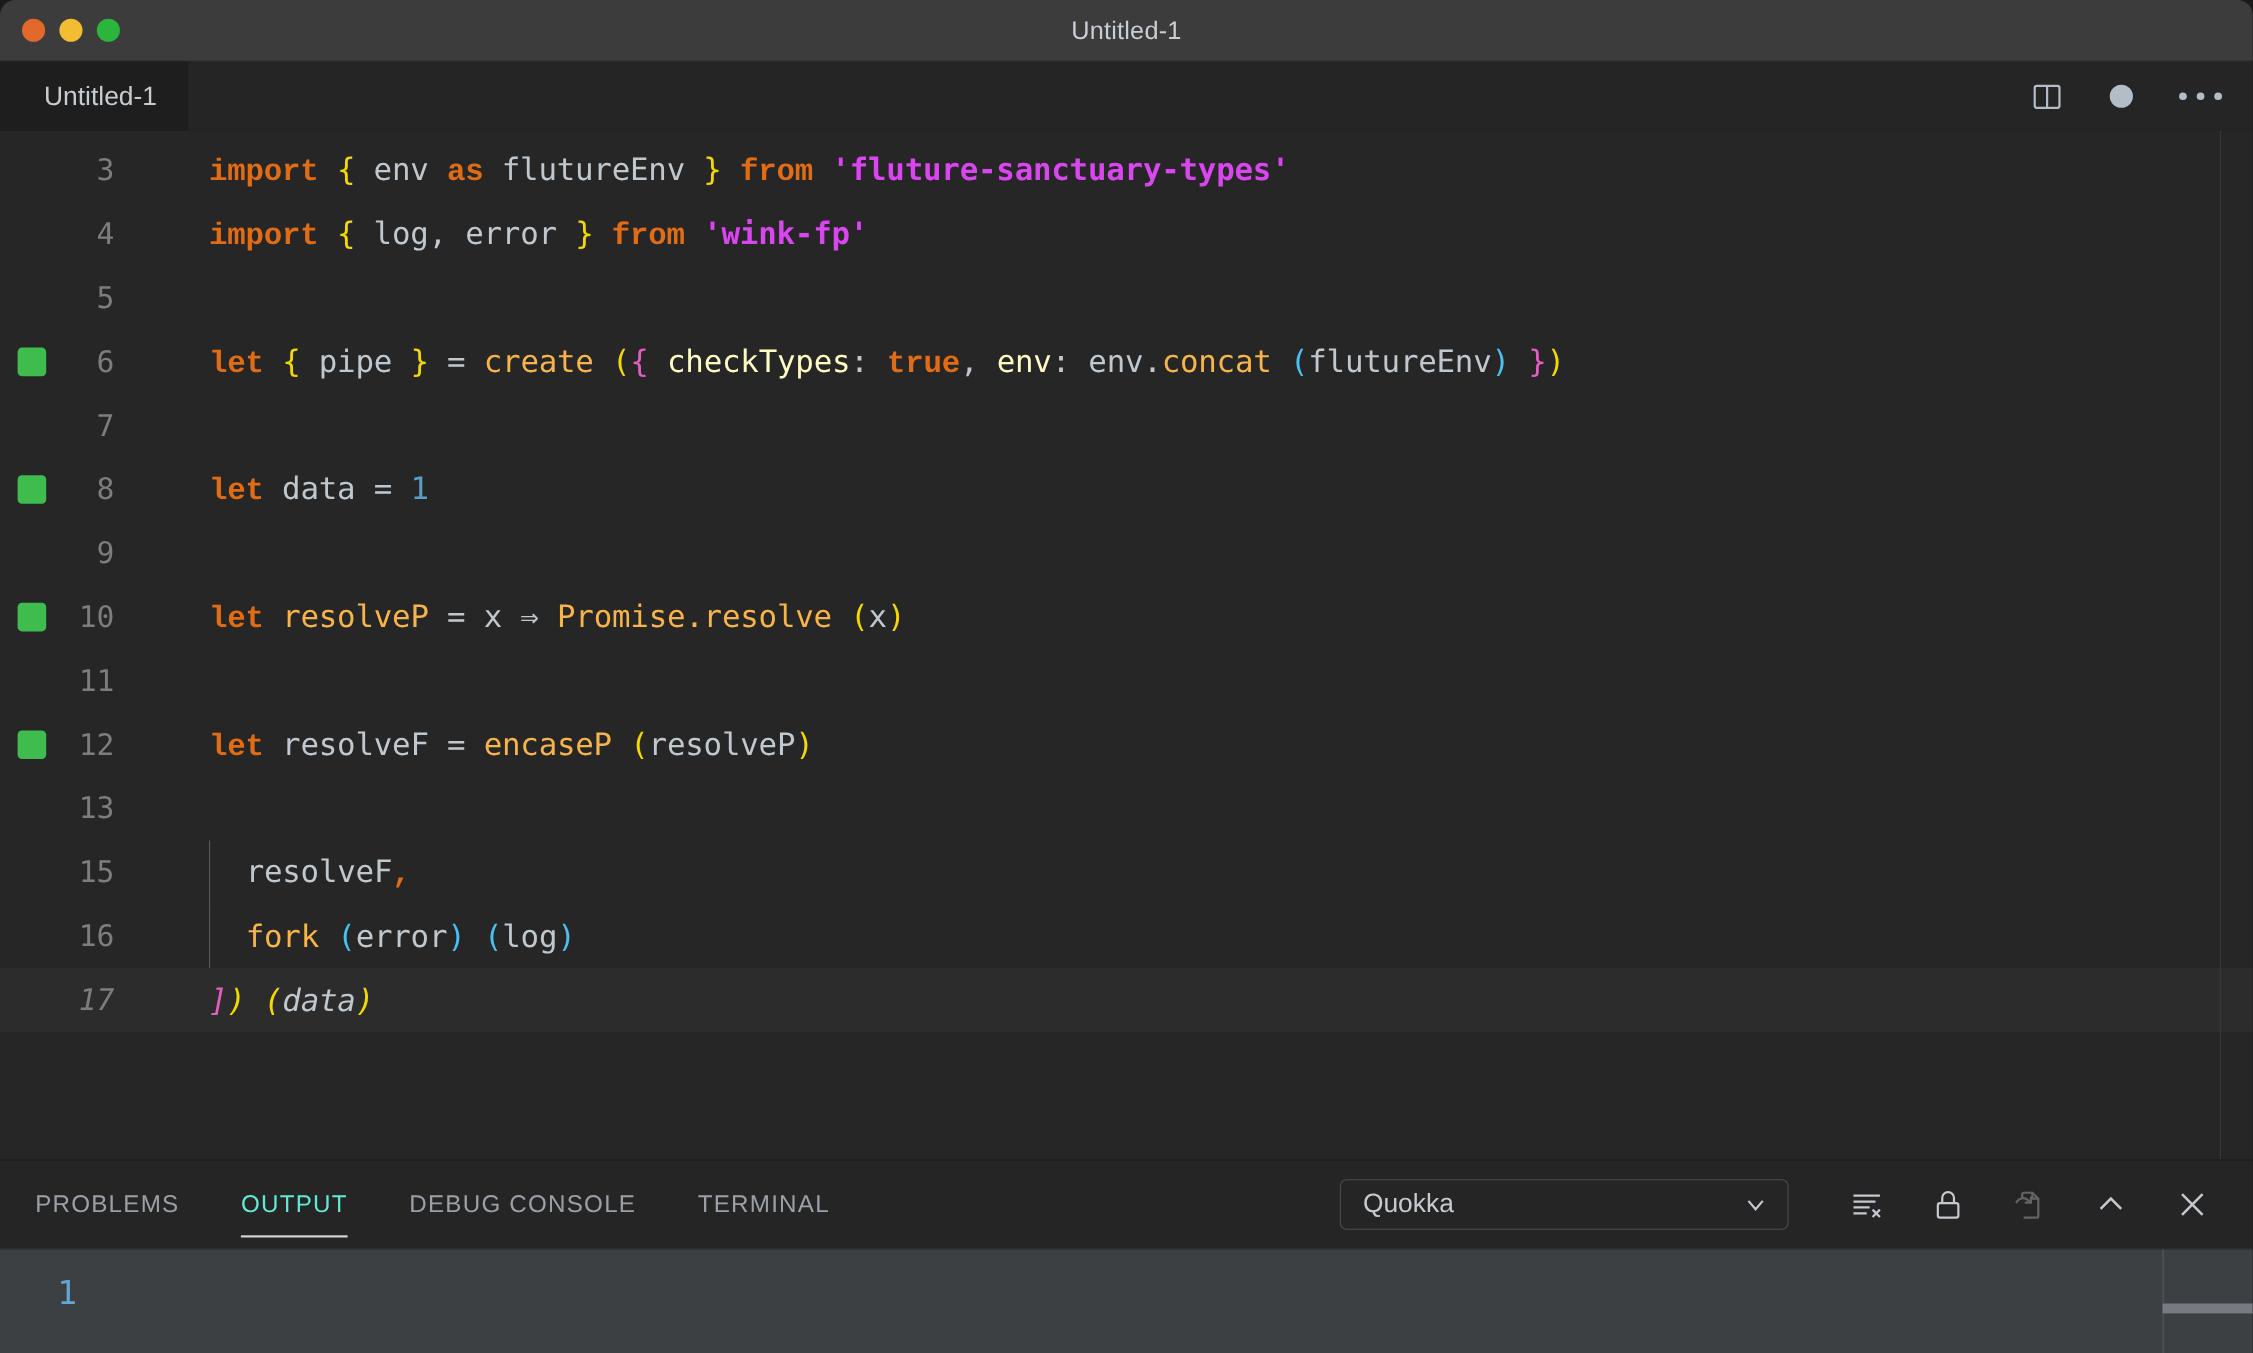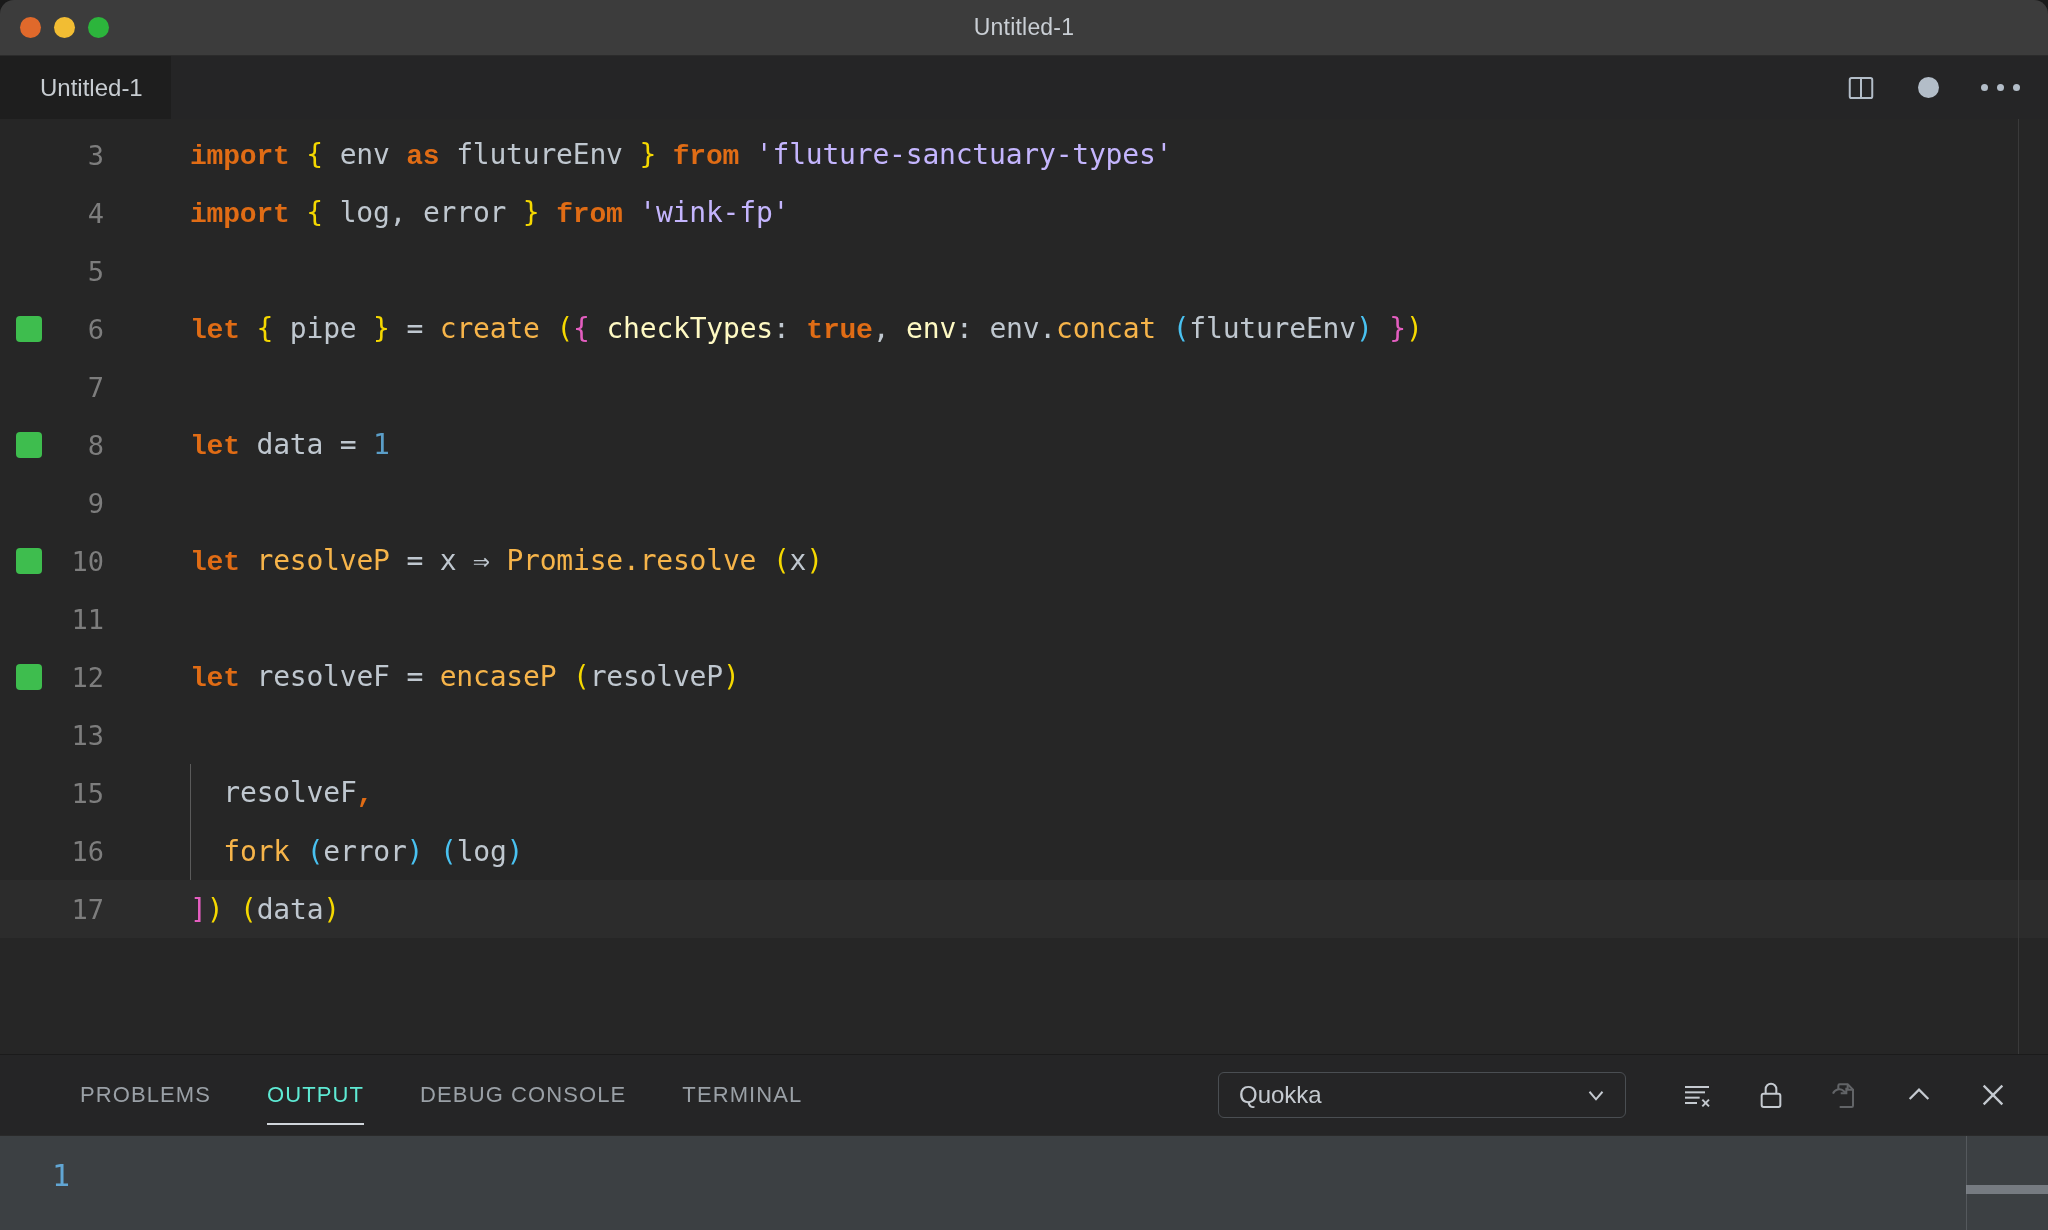--- a/index.html
+++ b/index.html
@@ -102,21 +102,21 @@
     font-family: "DejaVu Sans Mono", monospace;
   }
   .code-rows { padding-top: 7px; }
   .row {
     height: 58px;
     display: flex;
     align-items: center;
     position: relative;
     white-space: pre;
   }
-  .row.active { background: #2c2c2c; }
+  .row.active { background: #2c2c2c; font-style: italic; }
   .gutter-mark {
     position: absolute;
     left: 16px;
     width: 26px; height: 26px;
     border-radius: 4px;
     background: #3ebd4e;
   }
   .lineno {
     width: 128px;
     flex: 0 0 128px;
@@ -135,21 +135,21 @@
   }
   .indent-guide {
     position: absolute;
     left: 190px;
     width: 1px;
     background: #5a5a5a;
   }
 
   
   .t-kw   { color: #e06c15; font-weight: bold; font-family: Liberation Mono, monospace; }
-  .t-str  { color: #c4b5fd; }
+  .t-str  { color: #d946ef; font-weight: bold; }
   .t-fn   { color: #f6b44a; }
   .t-var  { color: #bfc7cf; }
   .t-prop { color: #fef9c3; }
   .t-num  { color: #5b9ec8; }
   .t-op   { color: #bfc7cf; }
   .b-y    { color: #f5d800; }
   .b-p    { color: #e45ec0; }
   .b-c    { color: #49c1f0; }
 
   .minimap-sep {
@@ -168,21 +168,21 @@
     display: flex;
     flex-direction: column;
     height: 176px;
   }
   .panel-header {
     height: 80px;
     flex: 0 0 80px;
     display: flex;
     align-items: center;
     position: relative;
-    padding-left: 80px;
+    padding-left: 32px;
   }
   .ptab {
     font-size: 22px;
     letter-spacing: 1.1px;
     color: #9aa0a6;
     margin-right: 56px;
     height: 100%;
     display: flex;
     align-items: center;
     position: relative;

